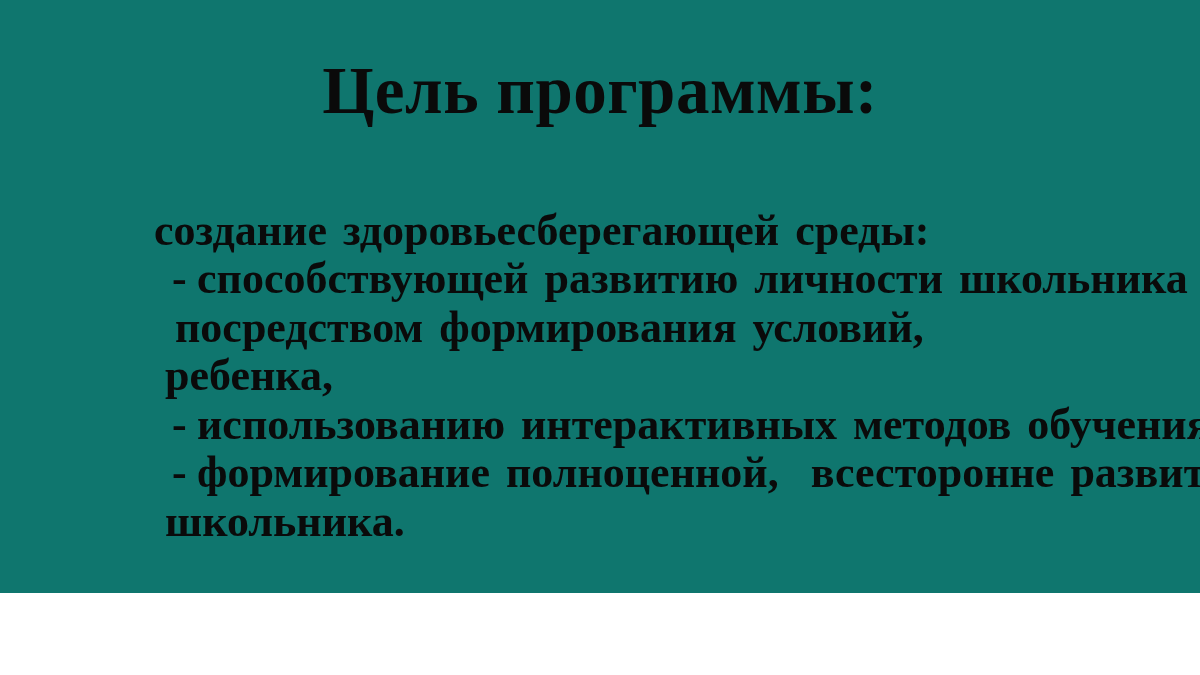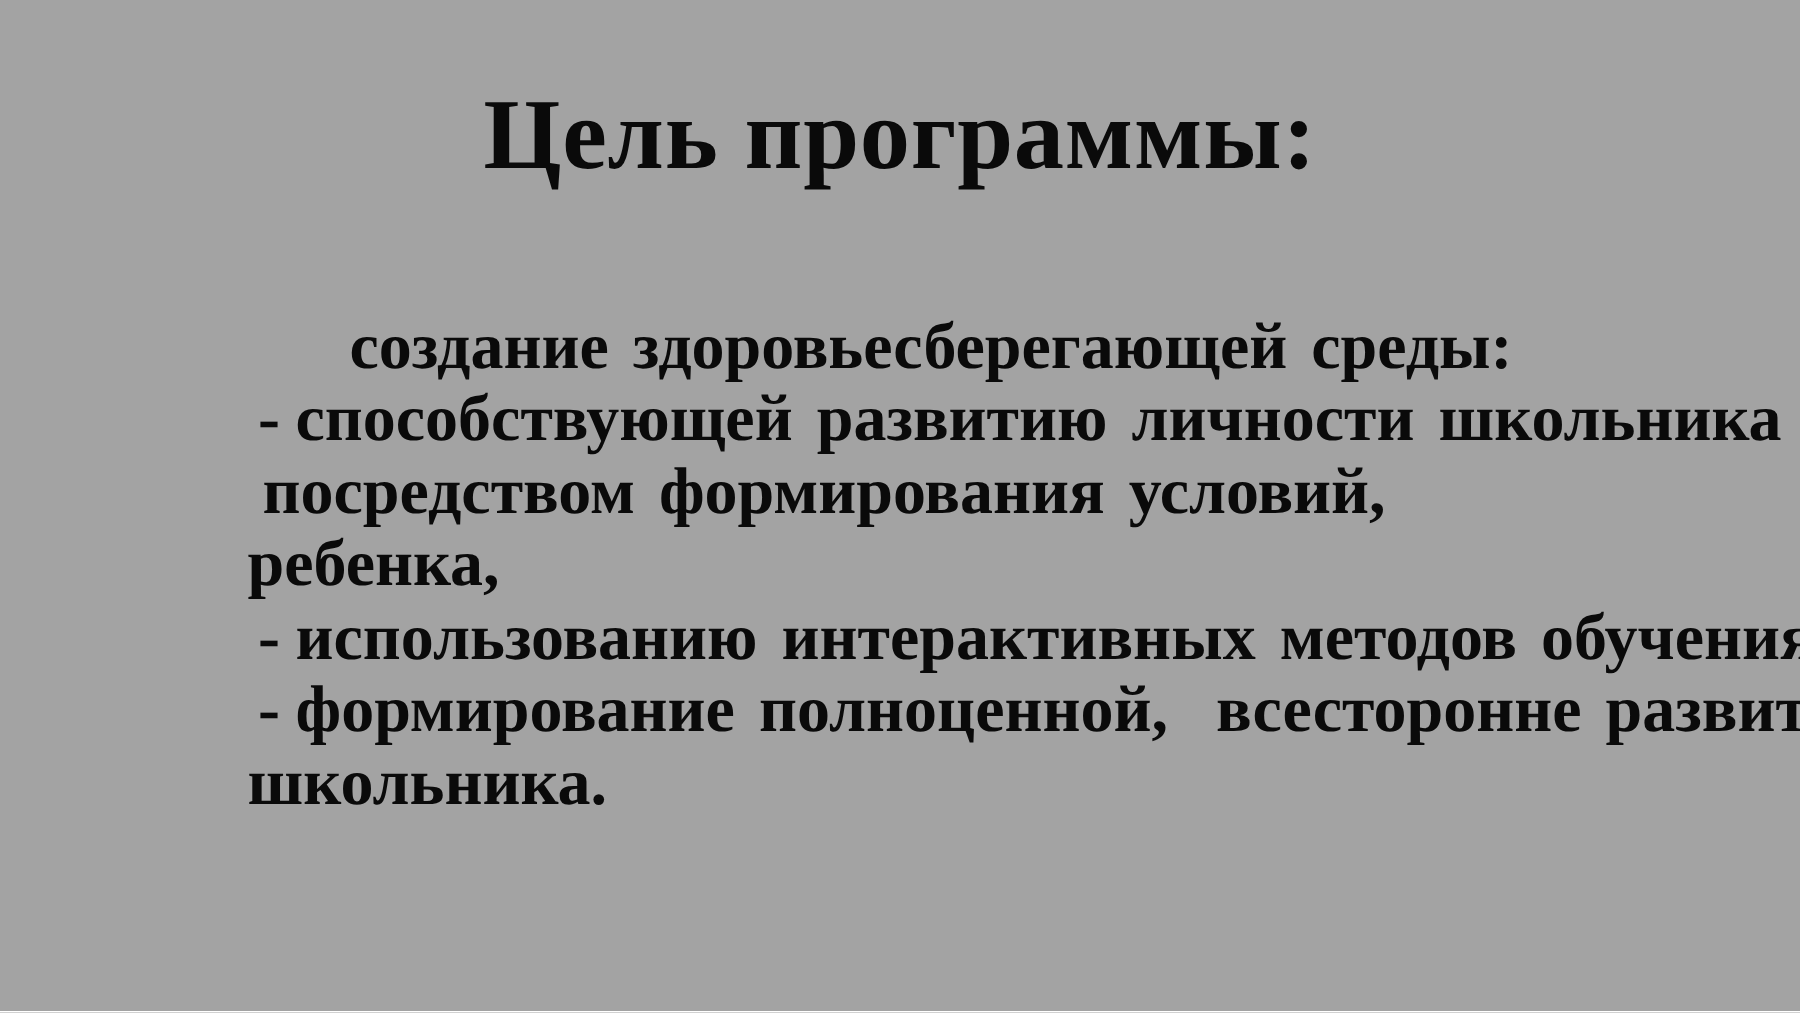--- a/index.html
+++ b/index.html
@@ -3,22 +3,22 @@
 <meta charset="utf-8">
 <style>
   html, body {
     margin: 0;
     padding: 0;
     background: #ffffff;
   }
   .slide {
     position: relative;
     width: 1200px;
-    height: 674px;
-    background: #a3a3a3;
+    height: 593px;
+    background: #0f766e;
     overflow: hidden;
     font-family: "Liberation Serif", "DejaVu Serif", serif;
     font-weight: bold;
     color: #0a0a0a;
   }
   .slide-title {
     position: absolute;
     top: 50px;
     left: 0;
     width: 100%;
@@ -37,22 +37,21 @@
     width: 1200px;
   }
   .line {
     height: 48.5px;
     line-height: 48.5px;
     font-size: 44px;
     white-space: pre;
     word-spacing: 5px;
   }
   .line.intro {
-    padding-left: 101px;
-    margin-left: 36px;
+    padding-left: 58px;
   }
   .line.bullet {
     padding-left: 76px;
   }
   .line.bullet .marker {
     display: inline-block;
     width: 25px;
   }
   .line.cont {
     padding-left: 69px;

